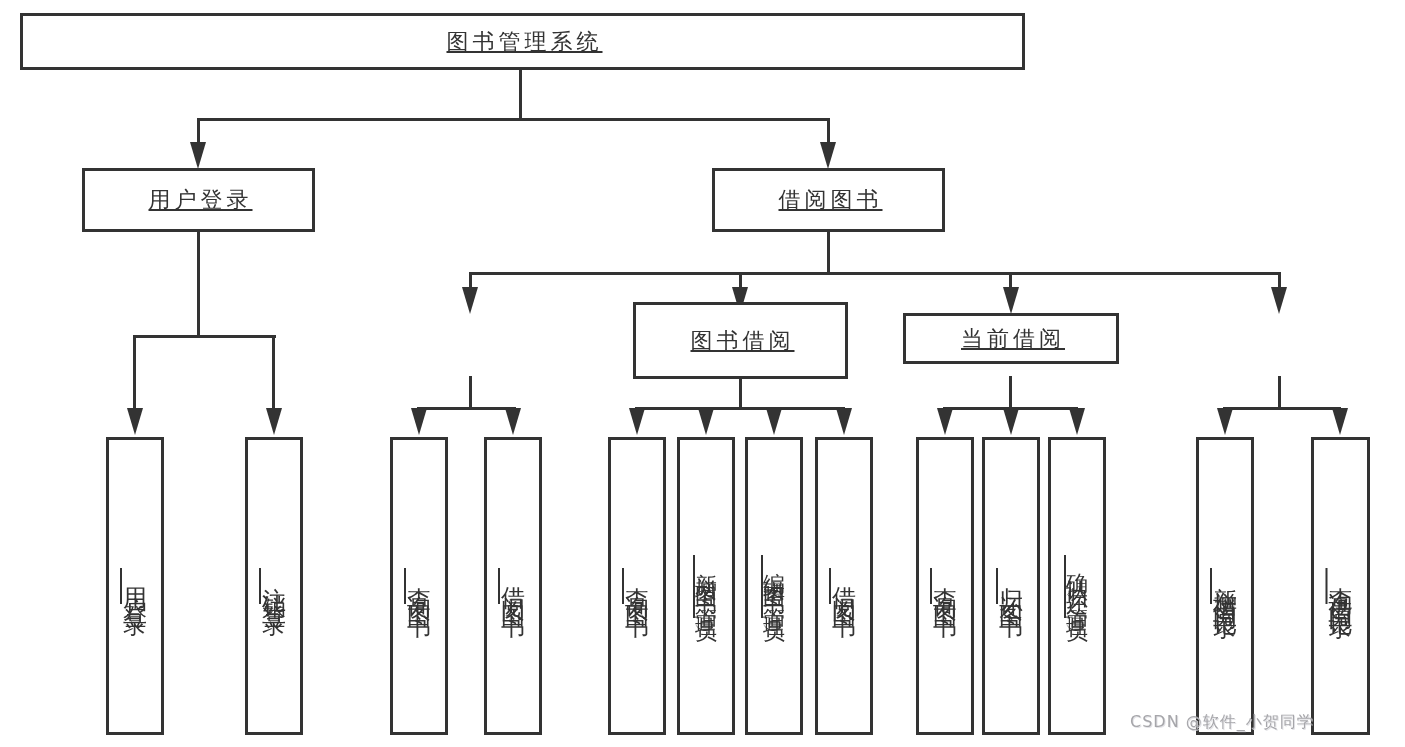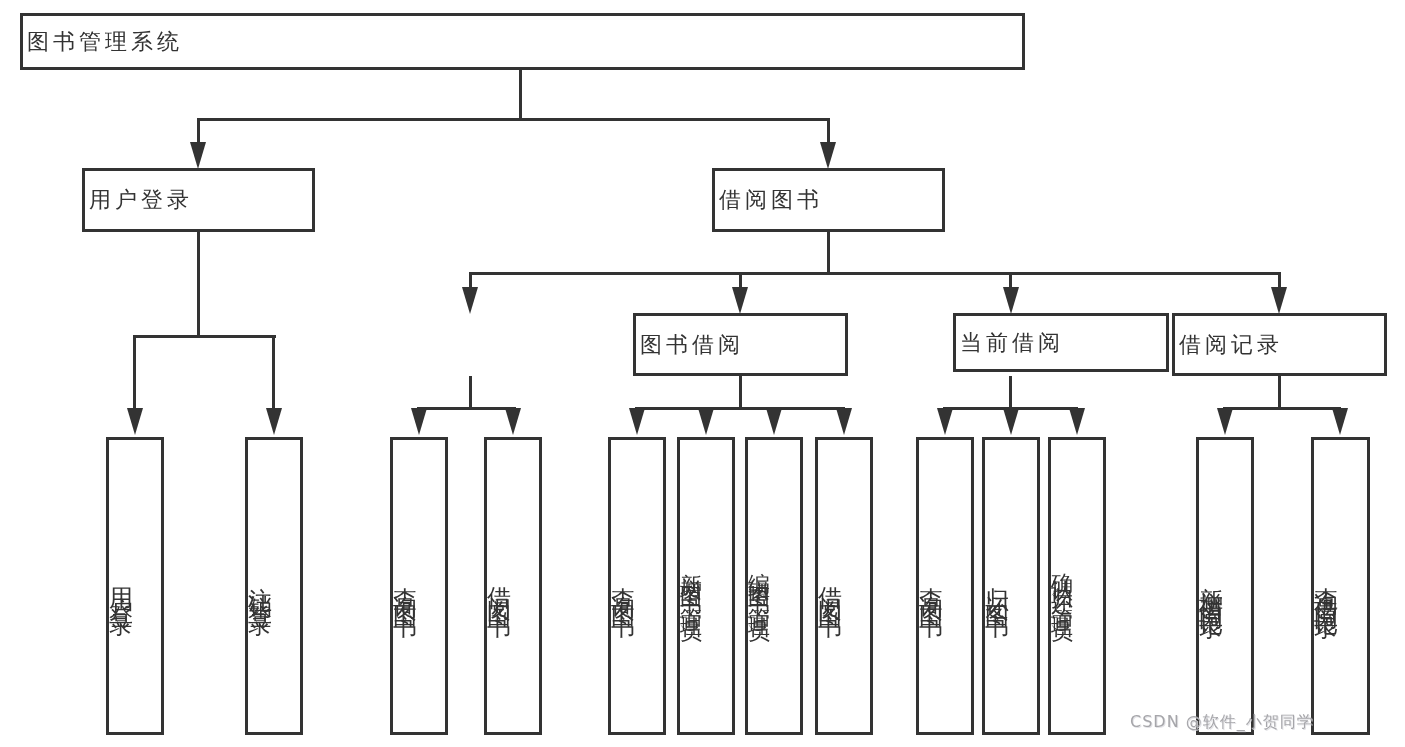--- a/index.html
+++ b/index.html
@@ -9,21 +9,21 @@
     --bg:#ffffff;
   }
   html,body{margin:0;padding:0;background:var(--bg);}
   .stage{
     position:relative;width:1405px;height:747px;background:var(--bg);
     overflow:hidden;font-family:"DejaVu Sans","Liberation Sans",sans-serif;
     color:var(--text);
   }
   .box{
     position:absolute;box-sizing:border-box;border:3px solid var(--line);
-    background:var(--bg);display:flex;align-items:center;
+    background:var(--bg);display:flex;align-items:center;justify-content:center;text-decoration:underline;
   }
   .hbox span{font-size:22px;letter-spacing:4px;text-indent:4px;color:var(--text);white-space:nowrap;}
   .vbox span{
     writing-mode:vertical-rl;text-orientation:mixed;
     color:var(--text);white-space:nowrap;line-height:1;
   }
   .s4 span{font-size:24px;letter-spacing:9px;}
   .s6 span{font-size:24px;letter-spacing:6px;}
   .s9 span{font-size:22px;letter-spacing:7px;}
   .vl{position:absolute;width:3px;background:var(--line);}
@@ -72,28 +72,25 @@
   <div class="hl" style="left:469px;top:272px;width:812px"></div>
   <div class="vl" style="left:469px;top:272px;height:17px"></div>
   <div class="ah" style="left:462px;top:287px"></div>
   <div class="vl" style="left:739px;top:272px;height:17px"></div>
   <div class="ah" style="left:732px;top:287px"></div>
   <div class="vl" style="left:1009px;top:272px;height:17px"></div>
   <div class="ah" style="left:1003px;top:287px"></div>
   <div class="vl" style="left:1278px;top:272px;height:17px"></div>
   <div class="ah" style="left:1271px;top:287px"></div>
 
-  <div class="box hbox" style="left:633px;top:313px;width:215px;height:63px">
+  <div class="box hbox" style="left:633px;top:302px;width:215px;height:77px">
     <span>图书借阅</span>
   </div>
-  <div class="box hbox" style="left:953px;top:313px;width:216px;height:59px">
+  <div class="box hbox" style="left:903px;top:313px;width:216px;height:51px">
     <span>当前借阅</span>
-  </div>
-  <div class="box hbox" style="left:1172px;top:313px;width:215px;height:63px">
-    <span>借阅记录</span>
   </div>
 
   <div class="vl" style="left:469px;top:376px;height:31px"></div>
   <div class="hl" style="left:417px;top:407px;width:99px"></div>
   <div class="ah" style="left:411px;top:408px"></div>
   <div class="ah" style="left:505px;top:408px"></div>
 
   <div class="vl" style="left:739px;top:376px;height:31px"></div>
   <div class="hl" style="left:635px;top:407px;width:210px"></div>
   <div class="ah" style="left:629px;top:408px"></div>

